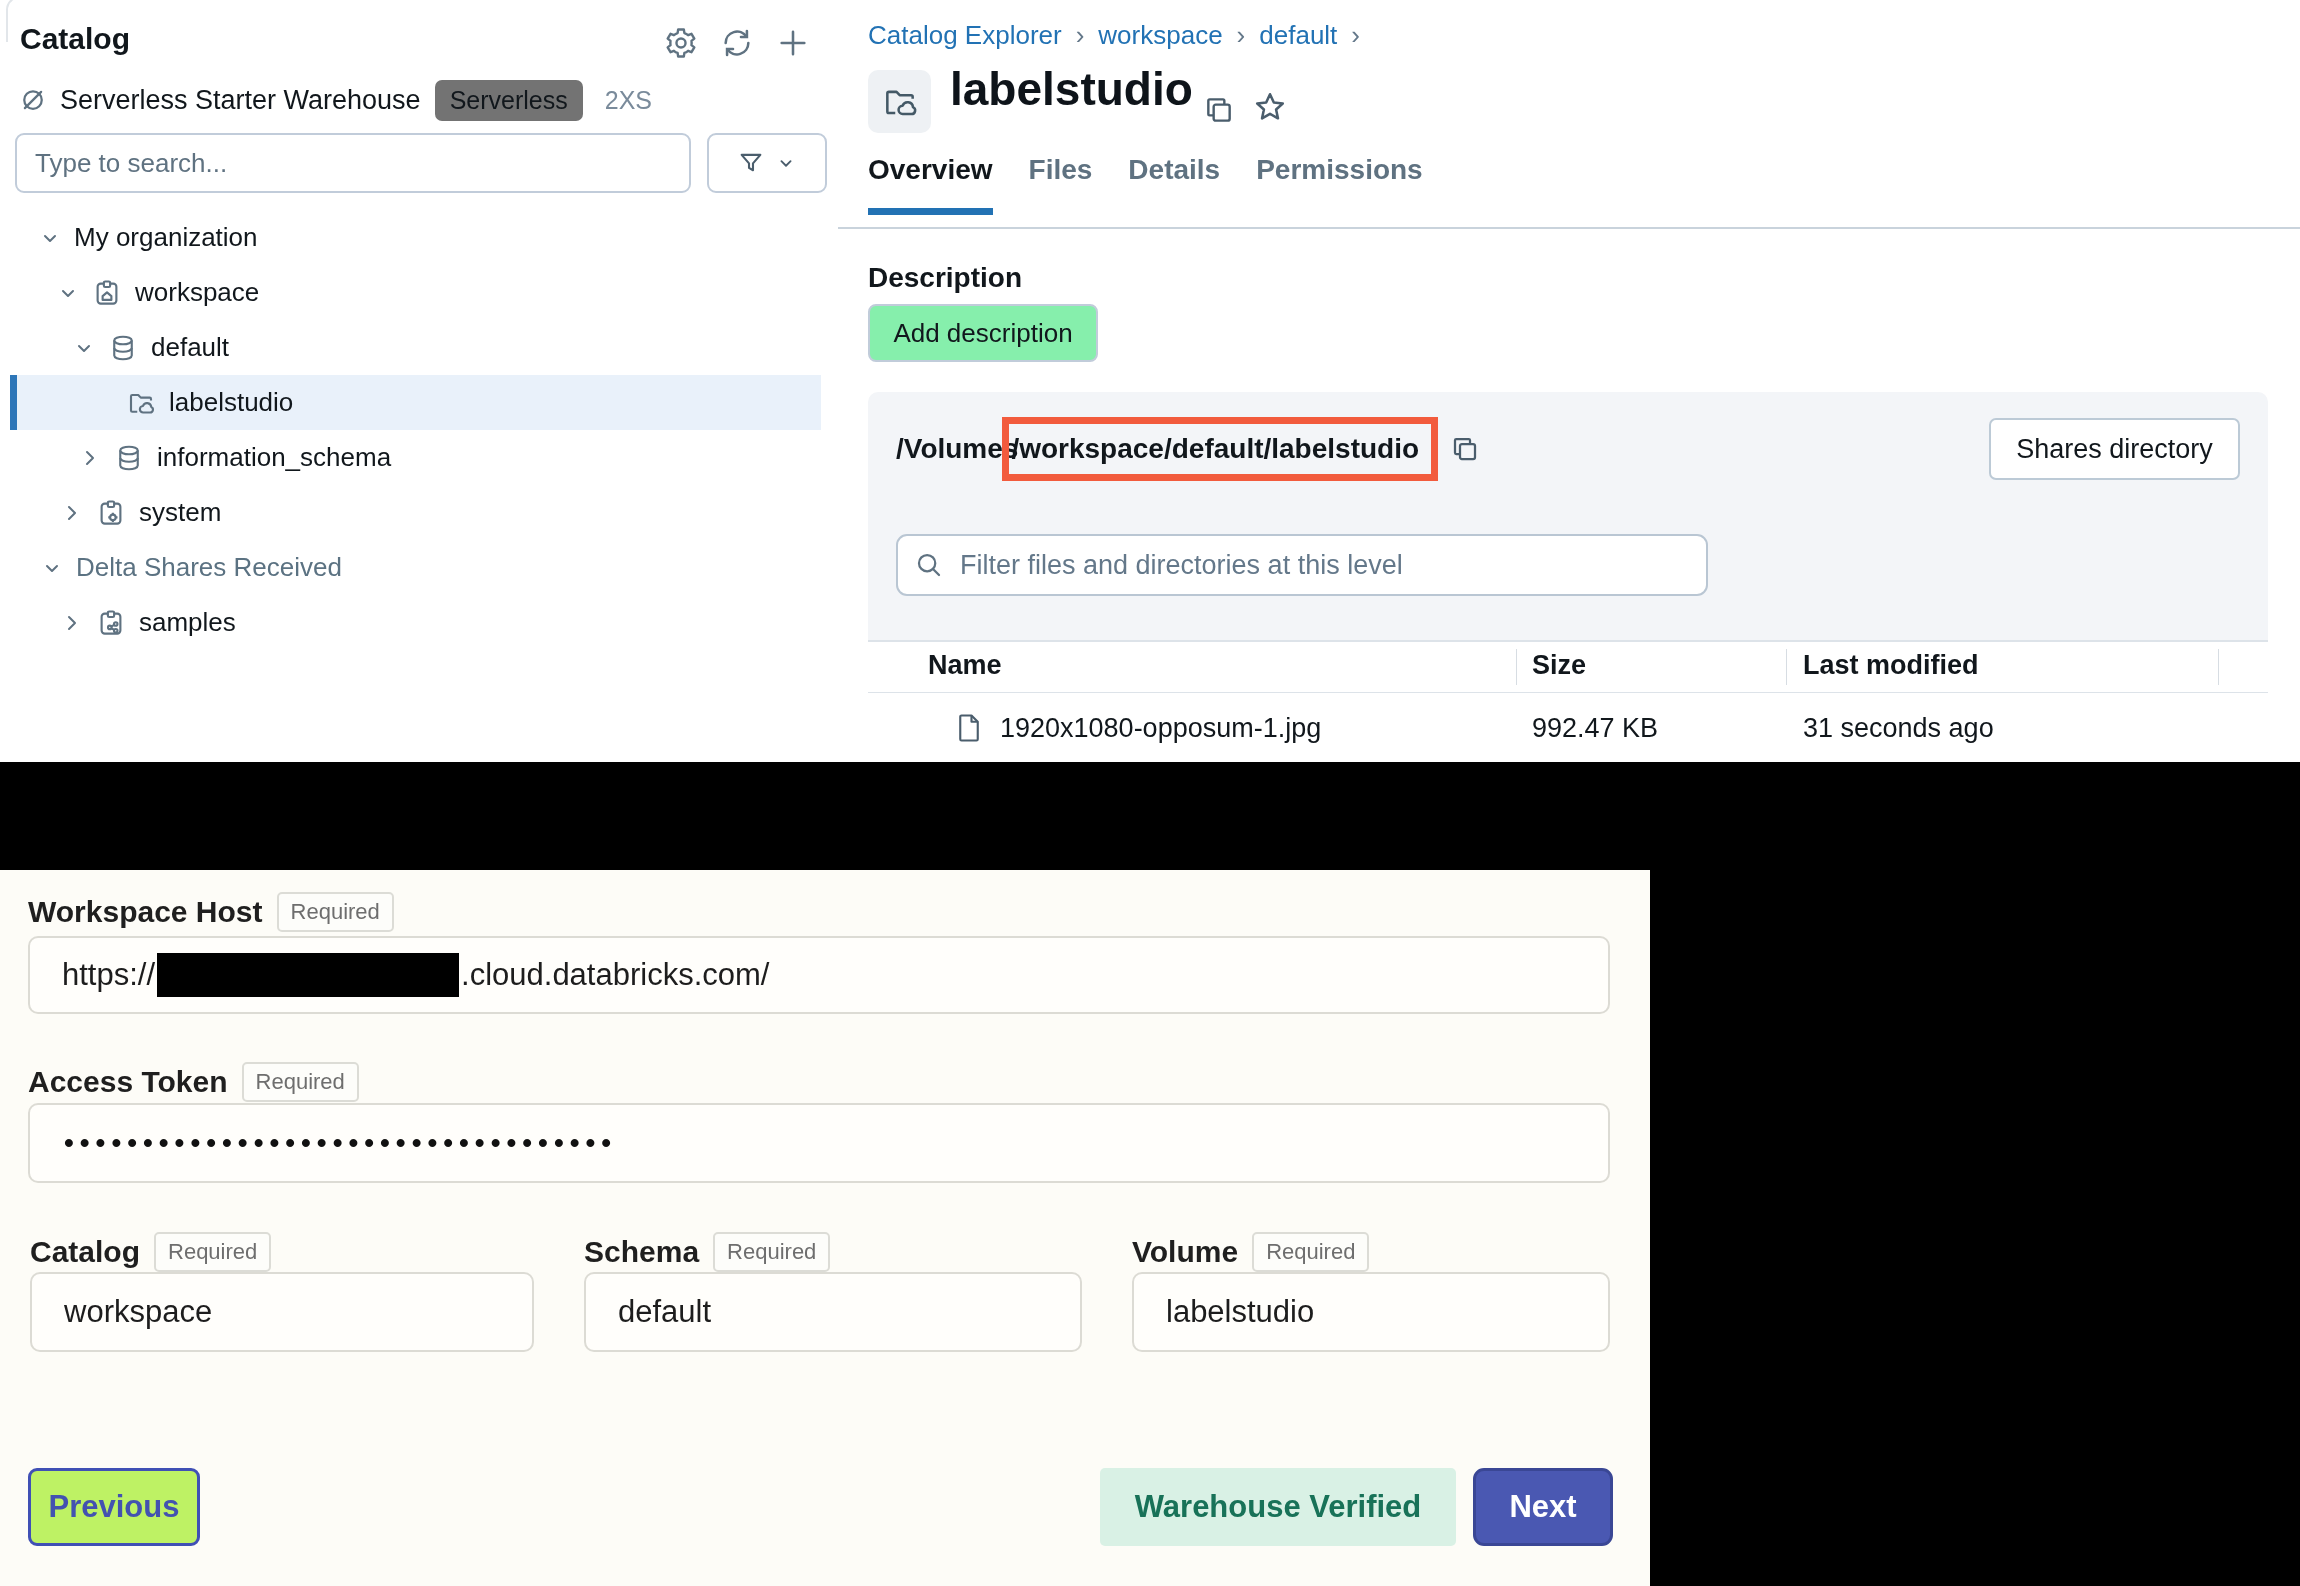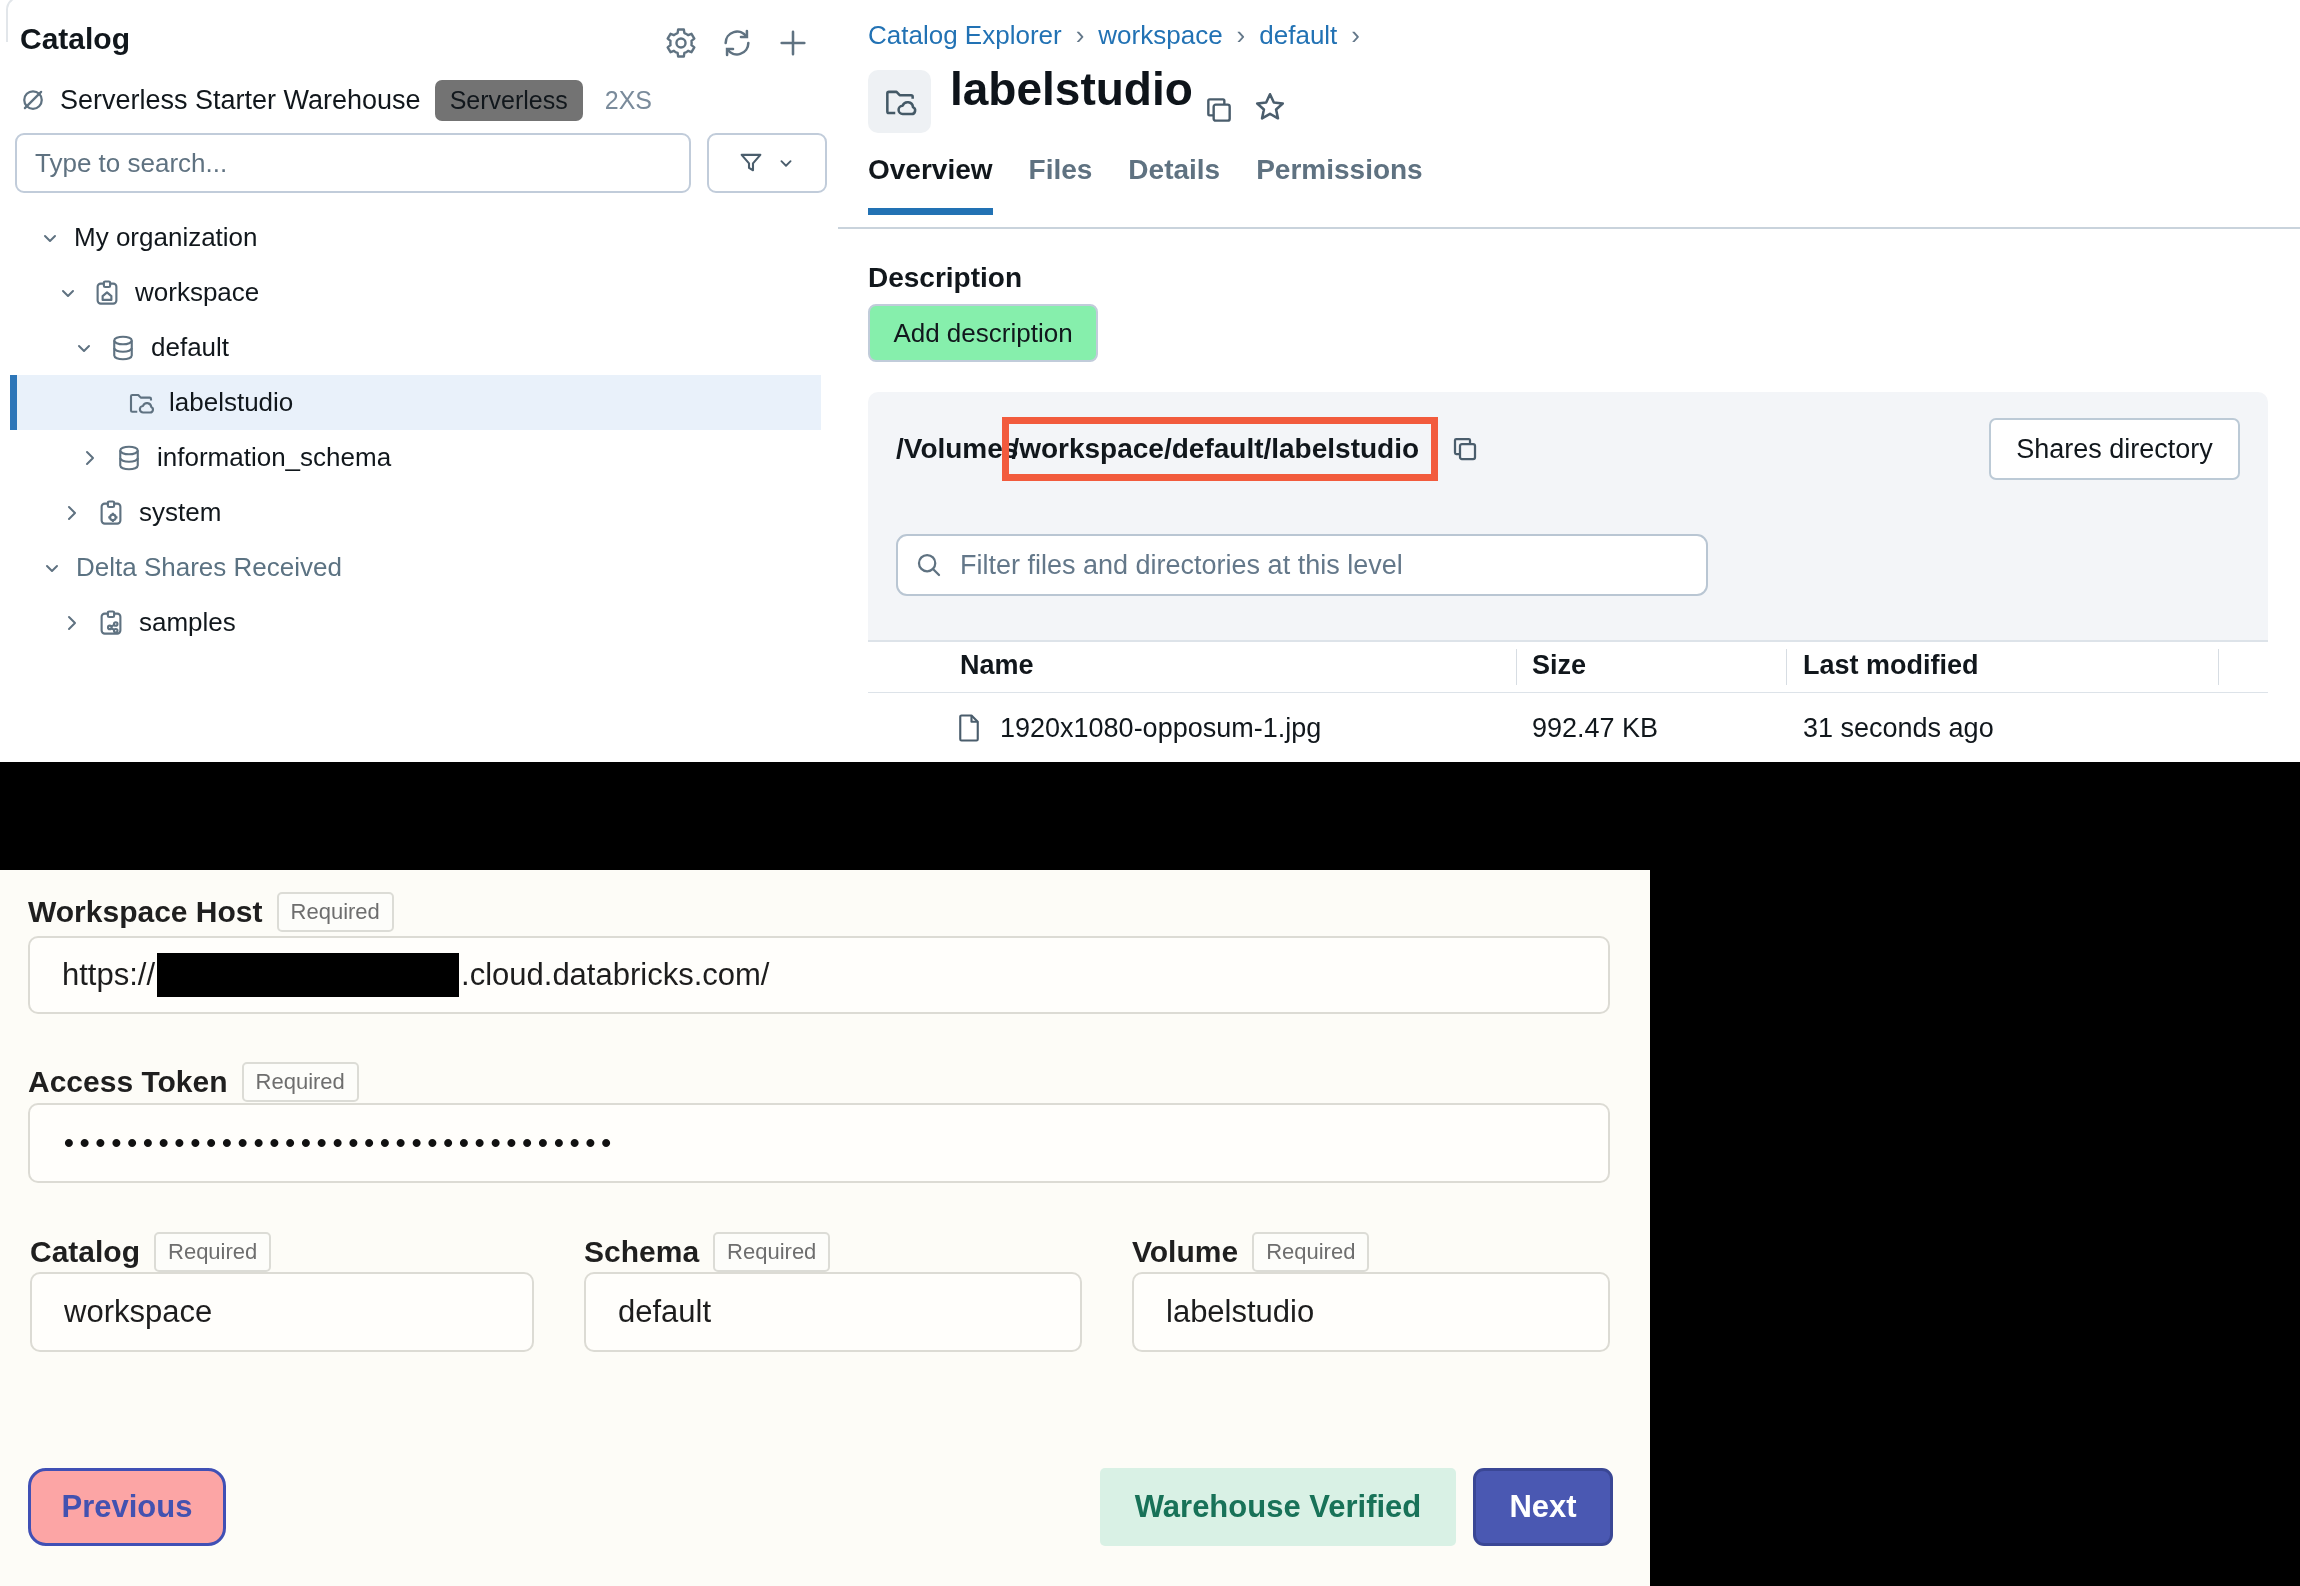--- a/index.html
+++ b/index.html
@@ -49,38 +49,38 @@
   .path-highlight{border:7px solid #f25b3d;padding:9px 12px 9px 2px;margin-left:-16px;font-size:28px;font-weight:700;}
   .path-copy{margin-left:12px;color:#4a5d6c;cursor:pointer;}
   .create-dir-btn{position:absolute;right:28px;top:26px;width:247px;height:58px;background:#fff;border:2px solid #bccad6;border-radius:7px;font-size:27px;display:flex;align-items:center;justify-content:center;cursor:pointer;}
   .filter-input{position:absolute;left:28px;top:142px;width:812px;height:62px;background:#fff;border:2px solid #b9c6d3;border-radius:11px;box-sizing:border-box;display:flex;align-items:center;}
   .filter-input .sicon{color:#5f7281;margin:0 14px 0 16px;flex:0 0 auto;}
   .filter-input input{flex:1;border:0;outline:0;background:transparent;font-size:27px;color:#33404c;font-family:inherit;}
   .filter-input input::placeholder{color:#64788a;opacity:1;}
   .files-table{position:absolute;left:0;top:248px;width:1400px;height:122px;background:#fff;}
   .ft-header{position:relative;height:50px;border-top:2px solid #dde3e9;border-bottom:1px solid #dde3e9;}
   .ft-header .col{position:absolute;top:8px;font-size:27px;font-weight:700;}
-  .col-name{left:92px;} .col-size{left:664px;} .col-mod{left:935px;}
+  .col-name{left:60px;} .col-size{left:664px;} .col-mod{left:935px;}
   .vdiv{position:absolute;top:7px;height:36px;width:1px;background:#d7dde3;}
   .ft-row{position:relative;height:72px;display:block;}
   .ft-row .ficon{position:absolute;left:86px;top:20px;color:#4a5d6c;}
   .cell{position:absolute;top:20px;font-size:27px;}
   .cell-name{left:132px;} .cell-size{left:664px;} .cell-mod{left:935px;}
   
   .form-section{position:absolute;left:0;top:870px;width:1650px;height:716px;background:#fdfcf7;color:#1d1d1d;}
   .f-label-row{position:absolute;display:flex;align-items:center;gap:14px;}
   .f-label{font-size:30px;font-weight:700;color:#1f1f1f;}
   .req-badge{font-size:22px;color:#6e6e6e;border:2px solid #dcdcd6;border-radius:5px;padding:5px 12px;background:#fdfdfa;}
   .f-input{position:absolute;background:#fffefb;border:2px solid #dcdbd4;border-radius:10px;box-sizing:border-box;display:flex;align-items:center;font-size:31px;color:#1d1d1d;}
   .f-input input{width:100%;height:100%;border:0;outline:0;background:transparent;font-size:31px;color:#1d1d1d;font-family:inherit;padding:0 0 0 32px;}
   .host-value{padding-left:32px;display:flex;align-items:center;}
   .redact-box{display:inline-block;width:302px;height:44px;background:#000;margin:0 2px;}
   .token-dots{padding-left:34px;font-size:28px;font-weight:700;letter-spacing:6px;color:#111;}
   .btn{position:absolute;display:flex;align-items:center;justify-content:center;font-size:31px;font-weight:700;cursor:pointer;box-sizing:border-box;}
-  .btn-previous{left:28px;top:598px;width:198px;height:78px;background:#fca5a5;border:3px solid #4050b5;border-radius:18px;color:#4352b0;}
+  .btn-previous{left:28px;top:598px;width:172px;height:78px;background:#bef264;border:3px solid #4050b5;border-radius:9px;color:#4352b0;}
   .btn-status{left:1100px;top:598px;width:356px;height:78px;background:#d9f1e5;border-radius:5px;color:#187258;cursor:default;}
   .btn-next{left:1473px;top:598px;width:140px;height:78px;background:#4a58b2;border:3px solid #3a4795;border-radius:11px;color:#fff;}
 </style>
 </head>
 <body>
 
 <div id="page">
 
   <div class="top-section">
 

